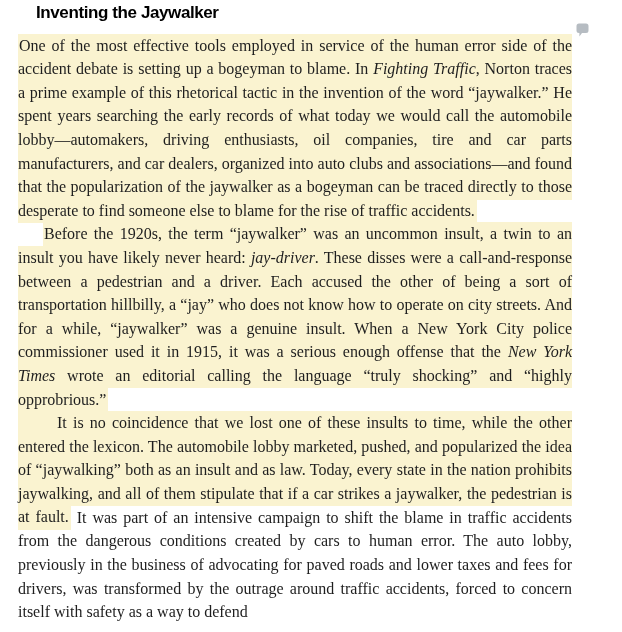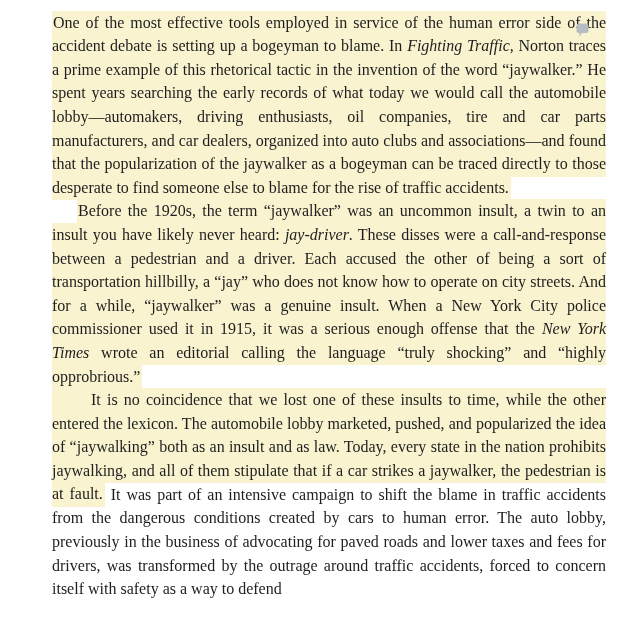--- a/index.html
+++ b/index.html
@@ -19,21 +19,21 @@
     letter-spacing:-0.4px;
     color:#000000;
   }
   .note-icon{
     position:absolute;
     left:576px;top:23px;
     width:13px;height:14px;
     cursor:pointer;
   }
   .content{
-    margin:11px 36px 0 52px;
+    margin:11px 36px 0 18px;
     width:554px;
     font-size:16px;
     line-height:23.6px;
     text-align:justify;
     color:#1e1e1e;
   }
   .para{margin:0;padding:0;}
   .para.indent{text-indent:25px;}
   .hl{
     background:#faf3d0;
@@ -43,20 +43,21 @@
   }
   .hl-indent{padding-left:39px;}
   .seg{font-style:normal;}
   i.seg{font-style:italic;}
 </style>
 </head>
 <body>
 
 <div class="page">
 
+  <h2 class="title">Inventing the Jaywalker</h2>
 
   <div class="note-icon">
     <svg width="13" height="14" viewBox="0 0 13 14" xmlns="http://www.w3.org/2000/svg">
       <path d="M3 0.5 h7 a2.5 2.5 0 0 1 2.5 2.5 v4.5 a2.5 2.5 0 0 1 -2.5 2.5 h-4 l-2.6 3.4 v-3.4 h-0.4 a2.5 2.5 0 0 1 -2.5 -2.5 v-4.5 a2.5 2.5 0 0 1 2.5 -2.5 z" fill="#b6bcc2"></path>
     </svg>
   </div>
 
   <div class="content">
       <p class="para"><span class="hl"><span class="seg">One of the most effective tools employed in service of the human error side of the accident debate is setting up a bogeyman to blame. In </span><i class="seg">Fighting Traffic</i><span class="seg">, Norton traces a prime example of this rhetorical tactic in the invention of the word “jaywalker.” He spent years searching the early records of what today we would call the automobile lobby—automakers, driving enthusiasts, oil companies, tire and car parts manufacturers, and car dealers, organized into auto clubs and associations—and found that the popularization of the jaywalker as a bogeyman can be traced directly to those desperate to find someone else to blame for the rise of traffic accidents.</span></span></p>
       <p class="para indent"><span class="hl"><span class="seg">Before the 1920s, the term “jaywalker” was an uncommon insult, a twin to an insult you have likely never heard: </span><i class="seg">jay-driver</i><span class="seg">. These disses were a call-and-response between a pedestrian and a driver. Each accused the other of being a sort of transportation hillbilly, a “jay” who does not know how to operate on city streets. And for a while, “jaywalker” was a genuine insult. When a New York City police commissioner used it in 1915, it was a serious enough offense that the </span><i class="seg">New York Times</i><span class="seg"> wrote an editorial calling the language “truly shocking” and “highly opprobrious.”</span></span></p>

